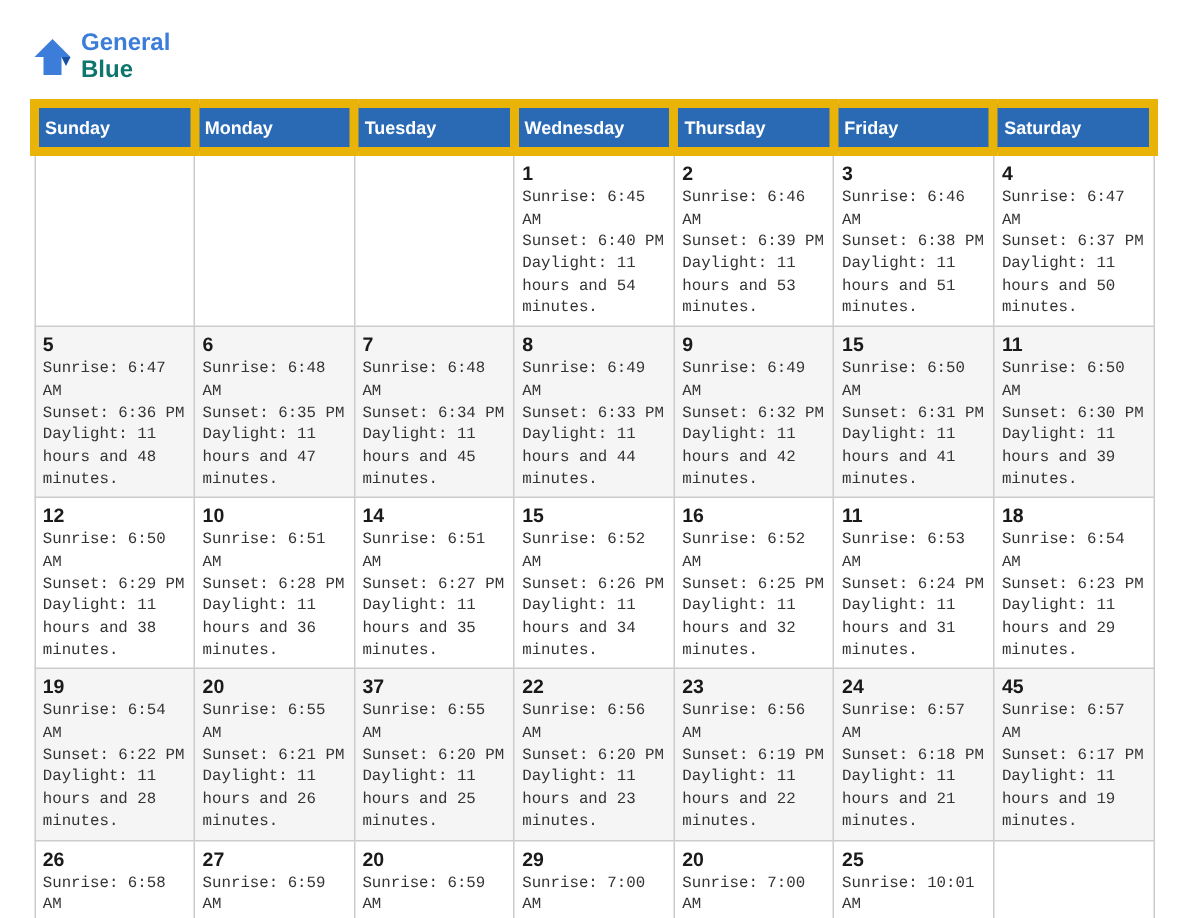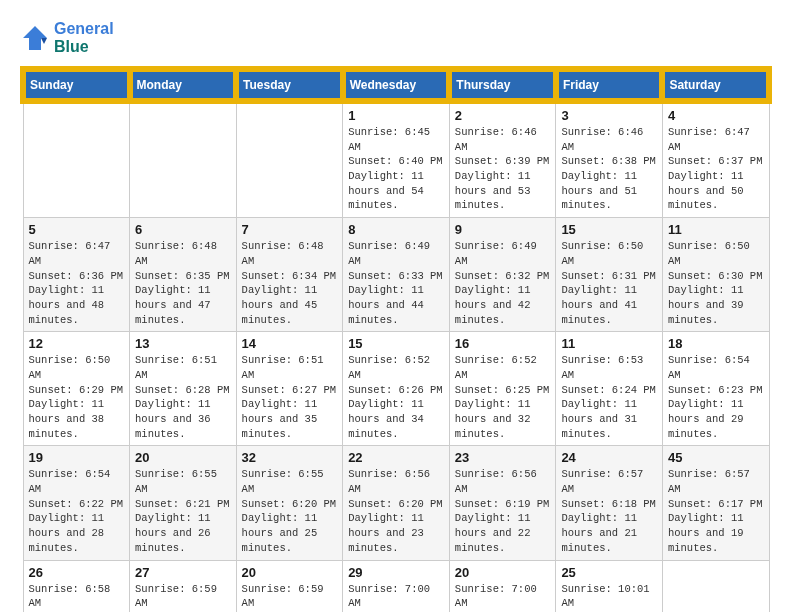--- a/index.html
+++ b/index.html
@@ -183,21 +183,21 @@
         </td>
       </tr>
       <tr>
         <td>
           <span class="day-num">12</span>
           <div class="day-info" style="white-space: pre-line;">Sunrise: 6:50 AM
 Sunset: 6:29 PM
 Daylight: 11 hours and 38 minutes.</div>
         </td>
         <td>
-          <span class="day-num">13</span>
+          <span class="day-num">10</span>
           <div class="day-info" style="white-space: pre-line;">Sunrise: 6:51 AM
 Sunset: 6:28 PM
 Daylight: 11 hours and 36 minutes.</div>
         </td>
         <td>
           <span class="day-num">14</span>
           <div class="day-info" style="white-space: pre-line;">Sunrise: 6:51 AM
 Sunset: 6:27 PM
 Daylight: 11 hours and 35 minutes.</div>
         </td>
@@ -233,21 +233,21 @@
 Sunset: 6:22 PM
 Daylight: 11 hours and 28 minutes.</div>
         </td>
         <td>
           <span class="day-num">20</span>
           <div class="day-info" style="white-space: pre-line;">Sunrise: 6:55 AM
 Sunset: 6:21 PM
 Daylight: 11 hours and 26 minutes.</div>
         </td>
         <td>
-          <span class="day-num">32</span>
+          <span class="day-num">37</span>
           <div class="day-info" style="white-space: pre-line;">Sunrise: 6:55 AM
 Sunset: 6:20 PM
 Daylight: 11 hours and 25 minutes.</div>
         </td>
         <td>
           <span class="day-num">22</span>
           <div class="day-info" style="white-space: pre-line;">Sunrise: 6:56 AM
 Sunset: 6:20 PM
 Daylight: 11 hours and 23 minutes.</div>
         </td>

